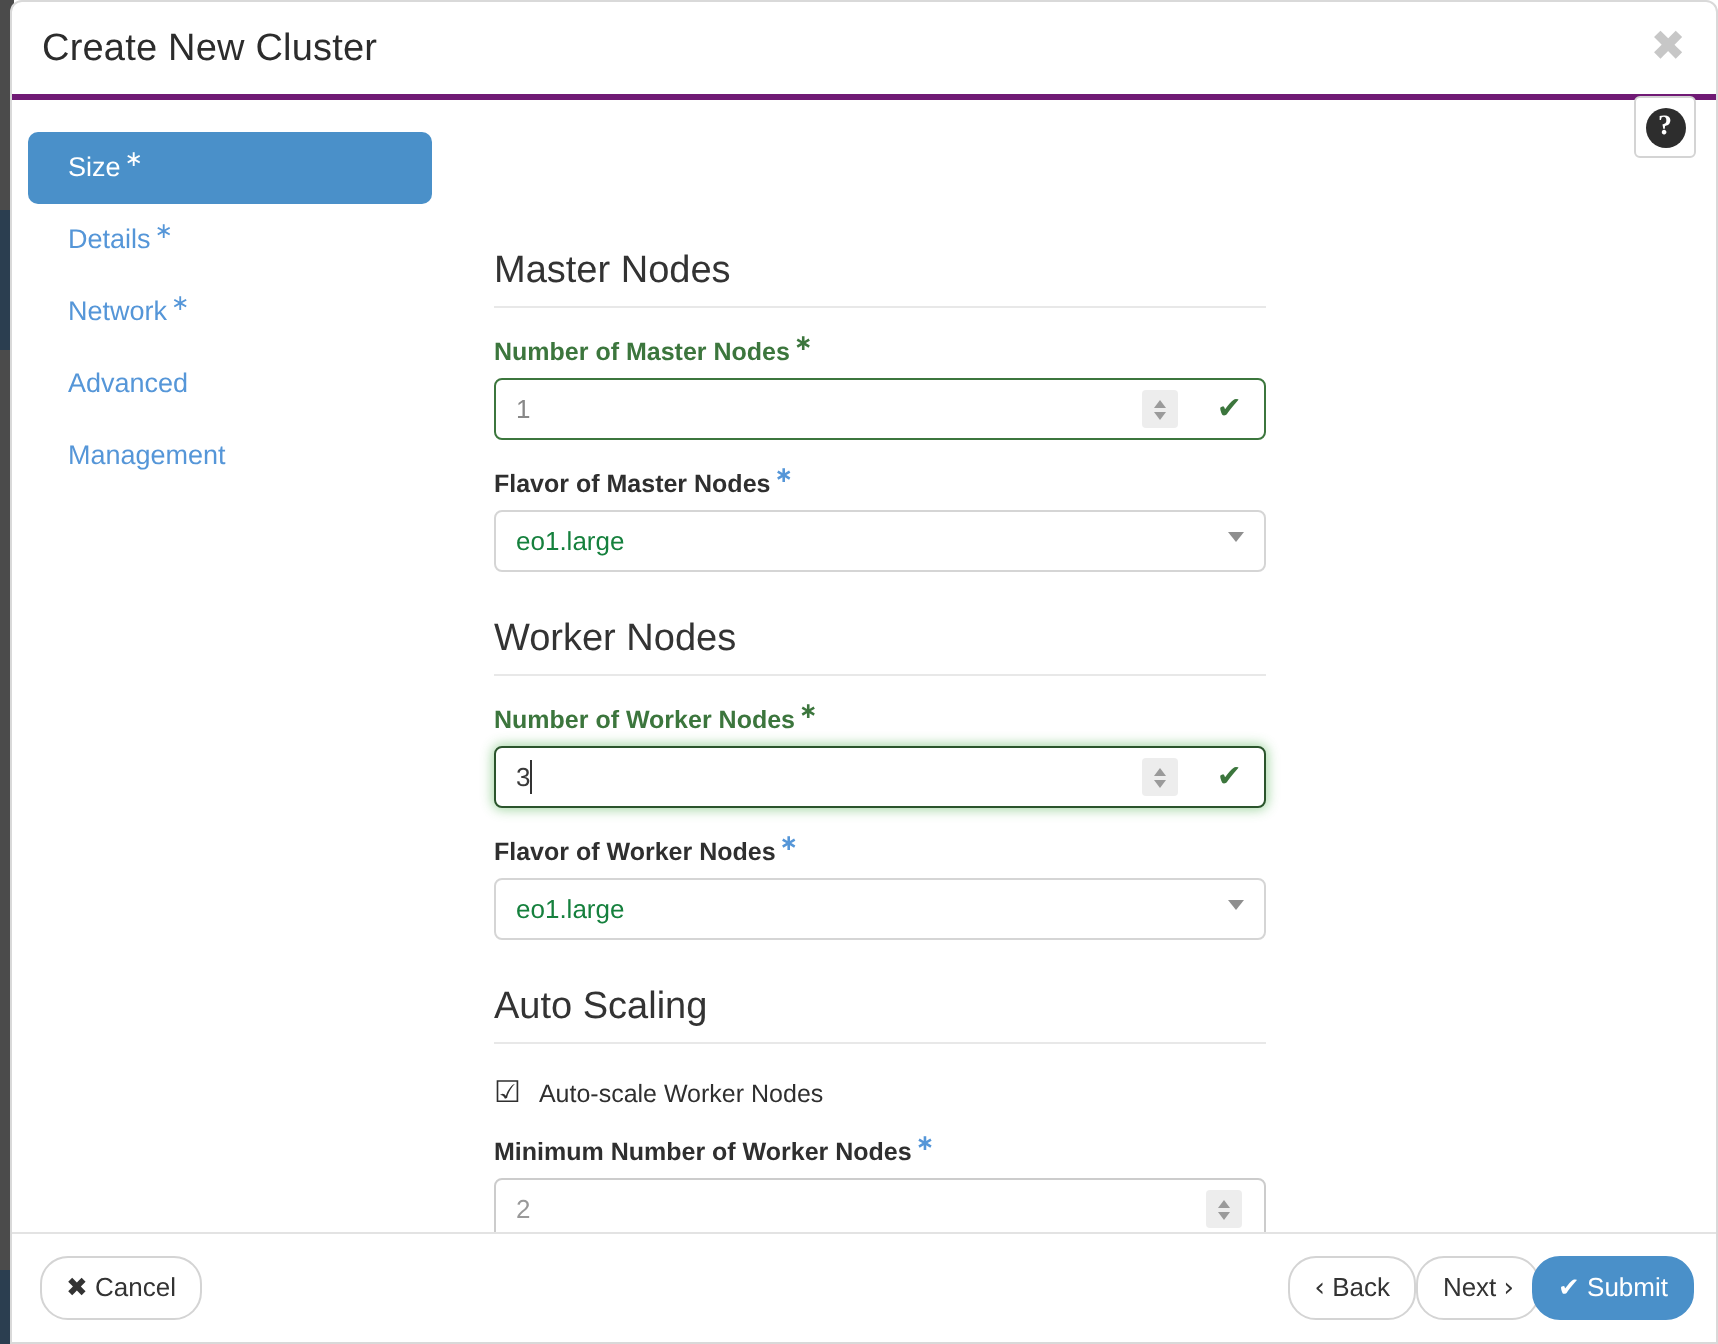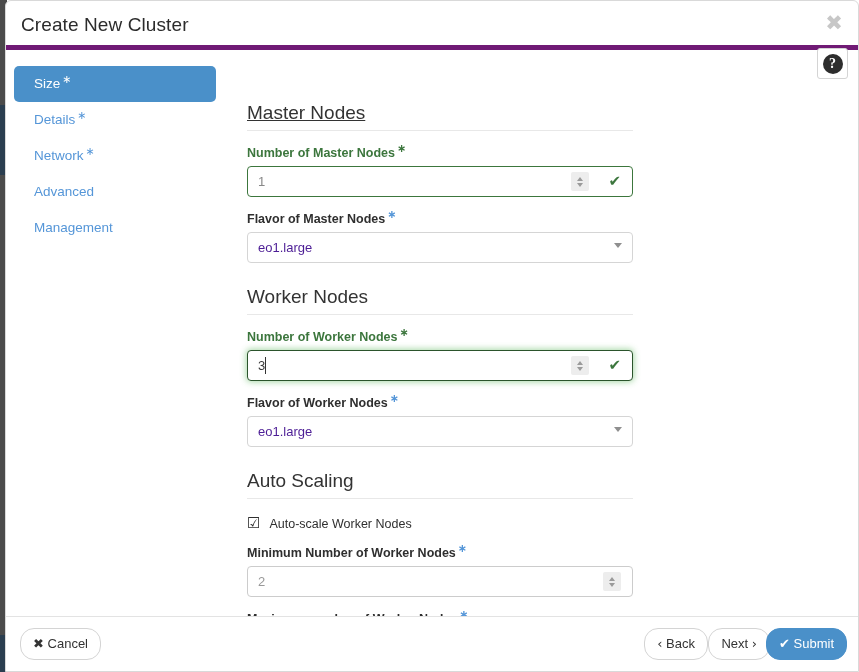--- a/index.html
+++ b/index.html
@@ -50,21 +50,21 @@
     border-radius: 6px 6px 0 0;
     box-sizing: border-box;
     overflow: hidden;
     z-index: 2;
   }
 
   
   .modal-header {
     position: relative;
     height: 49px;
-    border-bottom: 5px solid #701a75;
+    border-bottom: 3px solid #701a75;
     box-sizing: border-box;
     padding-left: 26px;
   }
   .modal-title {
     position: absolute;
     left: 15px;
     top: 13px;
     font-size: 19px;
     font-weight: 400;
     color: #2c2c2c;
@@ -168,21 +168,21 @@
 
   .section-title {
     font-size: 19px;
     font-weight: 400;
     color: #333333;
     padding-bottom: 6px;
     border-bottom: 1px solid #e8e8e8;
     width: 386px;
     box-sizing: border-box;
   }
-  .sec-master  { margin-top: 52px; text-decoration: underline; }
+  .sec-master  { margin-top: 75px; }
   .sec-worker  { margin-top: 23px; }
   .sec-auto    { margin-top: 23px; }
 
   .field-label {
     font-size: 12.5px;
     font-weight: bold;
     color: #2f2f2f;
     margin-top: 15px;
     margin-bottom: 5px;
     line-height: 15px;
@@ -268,21 +268,21 @@
   
   .sel-wrap { position: relative; width: 386px; height: 31px; }
   .sel-box {
     width: 100%;
     height: 31px;
     box-sizing: border-box;
     border: 1px solid #d5d5d5;
     border-radius: 4px;
     background: #ffffff;
     font-size: 13px;
-    color: #4c1d95;
+    color: #15803d;
     padding: 0 10px;
     line-height: 29px;
     cursor: pointer;
   }
   .sel-arrow {
     position: absolute;
     right: 11px;
     top: 11px;
     width: 0; height: 0;
     border-left: 4.5px solid transparent;

